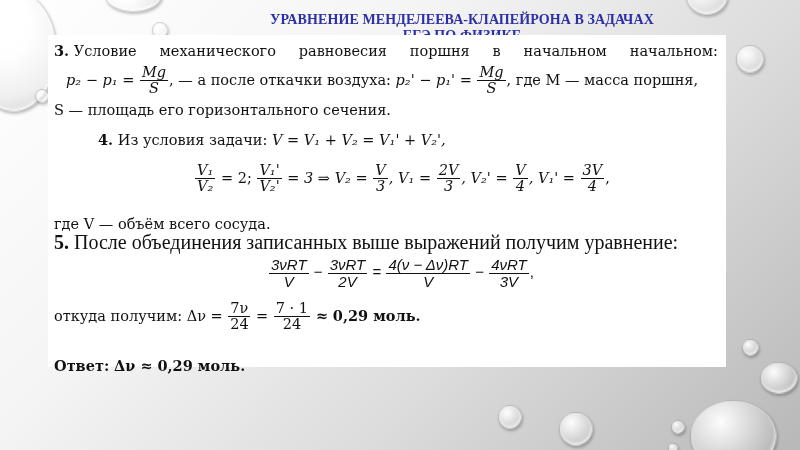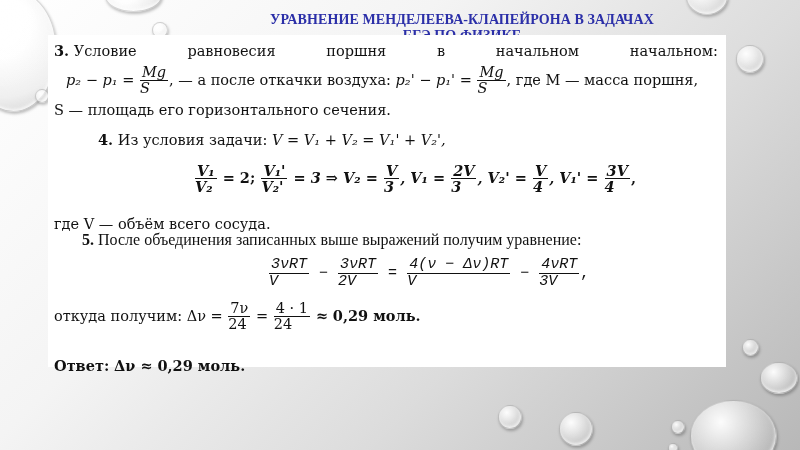--- a/index.html
+++ b/index.html
@@ -9,21 +9,21 @@
   .drop{position:absolute;border-radius:50%;
     background:radial-gradient(circle at 35% 30%,rgba(255,255,255,0.95) 0%,rgba(255,255,255,0.55) 30%,rgba(200,200,200,0.25) 70%,rgba(120,120,120,0.35) 100%);
     box-shadow:1px 2px 3px rgba(0,0,0,0.25), inset -1px -2px 3px rgba(255,255,255,0.7);
     border:1px solid rgba(150,150,150,0.35);}
   .title{position:absolute;left:262px;top:12px;width:400px;text-align:center;
     font-family:"Liberation Serif",serif;font-weight:bold;font-size:14px;color:#2b2fa8;letter-spacing:0.1px;}
   .box{position:absolute;left:48px;top:35px;width:678px;height:332px;background:#fff;}
   .ln{position:absolute;font-size:14.5px;white-space:nowrap;line-height:1;}
   .i{font-style:italic;}
   .b{font-weight:bold;}
-  .frac{display:inline-block;vertical-align:middle;text-align:left;margin:0 1px;}
+  .frac{display:inline-block;vertical-align:middle;text-align:center;margin:0 1px;}
   .frac>span{display:block;line-height:1.05;}
   .frac>.num{border-bottom:1px solid #111;padding:0 2px;}
   .just{display:flex;justify-content:space-between;}
 </style>
 </head>
 <body>
 
 <div class="drop" style="left:-30px;top:-10px;width:85px;height:120px;"></div>
 <div class="drop" style="left:105px;top:-20px;width:55px;height:30px;"></div>
 <div class="drop" style="left:152px;top:22px;width:14px;height:14px;"></div>
@@ -37,20 +37,21 @@
 <div class="drop" style="left:559px;top:412px;width:32px;height:32px;"></div>
 <div class="drop" style="left:668px;top:443px;width:8px;height:8px;"></div>
 <div class="drop" style="left:498px;top:405px;width:22px;height:22px;"></div>
 
 <div class="title">УРАВНЕНИЕ МЕНДЕЛЕЕВА-КЛАПЕЙРОНА В ЗАДАЧАХ ЕГЭ ПО ФИЗИКЕ</div>
 
 <div class="box">
 
   <div class="ln just" style="left:6px;top:9px;width:664px;">
     <span><span class="b">3.</span> <span>Условие</span></span>
+    <span>механического</span>
     <span>равновесия</span>
     <span>поршня</span>
     <span>в</span>
     <span>начальном</span>
     <span>начальном:</span>
   </div>
 
   <div class="ln" style="left:18px;top:30px;">
     <span class="i">p₂ − p₁ =</span>
     <span class="frac i"><span class="num">Mg</span><span>S</span></span><span>, — а после откачки воздуха:</span>
@@ -59,54 +60,54 @@
   </div>
 
   <div class="ln" style="left:6px;top:68px;">S — площадь его горизонтального сечения.</div>
 
   <div class="ln" style="left:6px;top:98px;margin-left:44px;">
     <span class="b">4.</span>
     <span>Из условия задачи:</span>
     <span class="i">V = V₁ + V₂ = V₁' + V₂',</span>
   </div>
 
-  <div class="ln" style="left:146px;top:128px;font-weight:bold;">
+  <div class="ln" style="left:146px;top:128px;">
     <span class="frac i"><span class="num">V₁</span><span>V₂</span></span>
     <span>= 2;</span>
     <span class="frac i"><span class="num">V₁'</span><span>V₂'</span></span>
     <span class="i">= 3 ⇒ V₂ =</span>
     <span class="frac i"><span class="num">V</span><span>3</span></span><span class="i">, V₁ =</span>
     <span class="frac i"><span class="num">2V</span><span>3</span></span><span class="i">, V₂' =</span>
     <span class="frac i"><span class="num">V</span><span>4</span></span><span class="i">, V₁' =</span>
     <span class="frac i"><span class="num">3V</span><span>4</span></span><span>,</span>
   </div>
 
   <div class="ln" style="left:6px;top:182px;">где V — объём всего сосуда.</div>
 
-  <div class="ln" style="left:6px;top:197px;font-family:'Liberation Serif',serif;font-size:16px;margin-left:28px;">
+  <div class="ln" style="left:6px;top:197px;font-family:'Liberation Serif',serif;font-size:20px;">
     <span class="b">5.</span>
     <span>После объединения записанных выше выражений получим уравнение:</span>
   </div>
 
-  <div class="ln" style="left:220px;top:222px;font-family:Liberation Mono, monospace;font-size:15px;">
+  <div class="ln" style="left:220px;top:222px;font-family:Liberation Sans, sans-serif;font-size:15px;">
     <span class="frac i"><span class="num">3νRT</span><span>V</span></span>
     <span>−</span>
     <span class="frac i"><span class="num">3νRT</span><span>2V</span></span>
     <span>=</span>
     <span class="frac i"><span class="num">4(ν − Δν)RT</span><span>V</span></span>
     <span>−</span>
     <span class="frac i"><span class="num">4νRT</span><span>3V</span></span><span>,</span>
   </div>
 
   <div class="ln" style="left:6px;top:266px;">
     <span>откуда получим:</span>
     <span>Δν =</span>
     <span class="frac"><span class="num">7ν</span><span>24</span></span>
     <span>=</span>
-    <span class="frac"><span class="num">4 · 1</span><span>24</span></span>
+    <span class="frac"><span class="num">7 · 1</span><span>24</span></span>
     <span class="b" style="font-weight:bold;">≈ 0,29  моль.</span>
   </div>
 
   <div class="ln" style="left:6px;top:324px;">
     <span class="b">Ответ:</span>
     <span class="b">Δν ≈ 0,29  моль.</span>
   </div>
 </div>
 
 </body></html>

